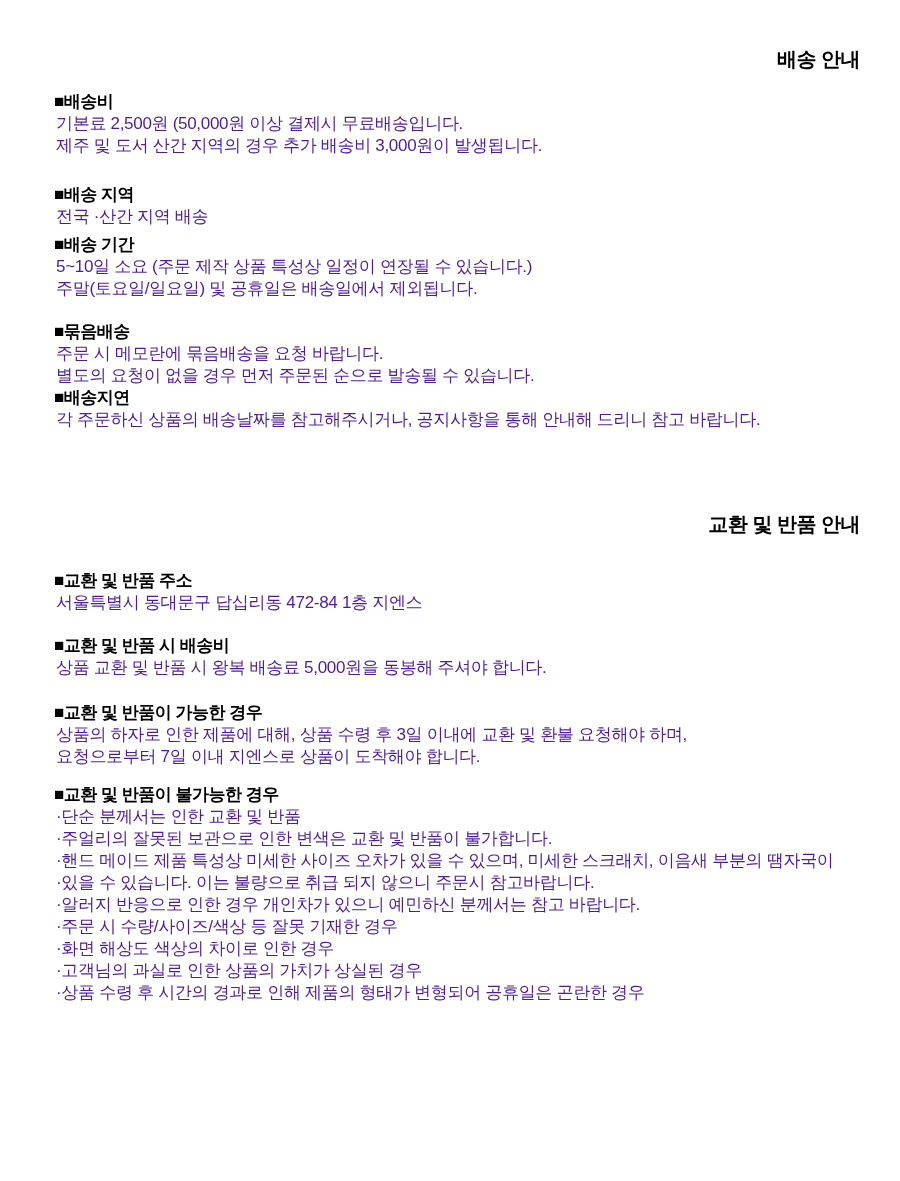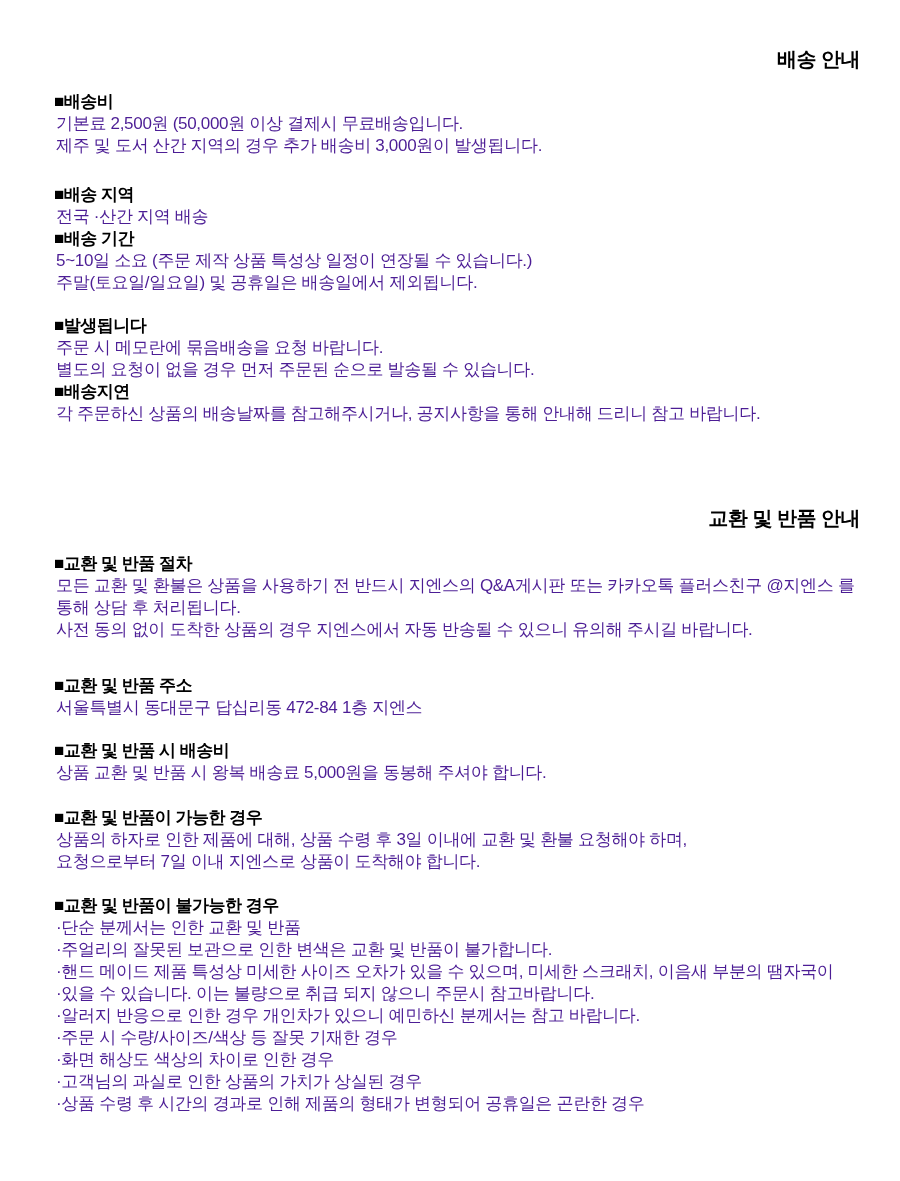--- a/index.html
+++ b/index.html
@@ -33,28 +33,28 @@
     font-weight: 400;
     color: #4c1d95;
     line-height: 22px;
     padding-left: 2px;
     letter-spacing: -0.3px;
     white-space: nowrap;
   }
   
   .s1-0 { margin-top: 20px; }
   .s1-1 { margin-top: 27px; }
-  .s1-2 { }
+  .s1-2 { margin-top: 6px; }
   .s1-3 { margin-top: 21px; }
   .s1-4 { }
   .s2-0 { margin-top: 23px; }
   .s2-1 { margin-top: 34px; }
   .s2-2 { margin-top: 21px; }
   .s2-3 { margin-top: 23px; }
-  .s2-4 { margin-top: 22px; }
+  .s2-4 { margin-top: 16px; }
 </style>
 </head>
 <body>
 
 <div class="page">
 
   <section>
     <h1 class="section-title">배송 안내</h1>
 
     <div class="sub s1-0">
@@ -68,40 +68,34 @@
       <p class="line">전국 ·산간 지역 배송</p>
     </div>
 
     <div class="sub s1-2">
       <h2 class="sub-heading">■배송 기간</h2>
       <p class="line">5~10일 소요 (주문 제작 상품 특성상 일정이 연장될 수 있습니다.)</p>
       <p class="line">주말(토요일/일요일) 및 공휴일은 배송일에서 제외됩니다.</p>
     </div>
 
     <div class="sub s1-3">
-      <h2 class="sub-heading">■발생됩니다</h2>
+      <h2 class="sub-heading">■묶음배송</h2>
       <p class="line">주문 시 메모란에 묶음배송을 요청 바랍니다.</p>
       <p class="line">별도의 요청이 없을 경우 먼저 주문된 순으로 발송될 수 있습니다.</p>
     </div>
 
     <div class="sub s1-4">
       <h2 class="sub-heading">■배송지연</h2>
       <p class="line">각 주문하신 상품의 배송날짜를 참고해주시거나, 공지사항을 통해 안내해 드리니 참고 바랍니다.</p>
     </div>
   </section>
 
   <section>
     <h1 class="section-title second">교환 및 반품 안내</h1>
 
-    <div class="sub s2-0">
-      <h2 class="sub-heading">■교환 및 반품 절차</h2>
-      <p class="line">모든 교환 및 환불은 상품을 사용하기 전 반드시 지엔스의 Q&amp;A게시판 또는 카카오톡 플러스친구 @지엔스 를</p>
-      <p class="line">통해 상담 후 처리됩니다.</p>
-      <p class="line">사전 동의 없이 도착한 상품의 경우 지엔스에서 자동 반송될 수 있으니 유의해 주시길 바랍니다.</p>
-    </div>
 
     <div class="sub s2-1">
       <h2 class="sub-heading">■교환 및 반품 주소</h2>
       <p class="line">서울특별시 동대문구 답십리동 472-84 1층 지엔스</p>
     </div>
 
     <div class="sub s2-2">
       <h2 class="sub-heading">■교환 및 반품 시 배송비</h2>
       <p class="line">상품 교환 및 반품 시 왕복 배송료 5,000원을 동봉해 주셔야 합니다.</p>
     </div>

